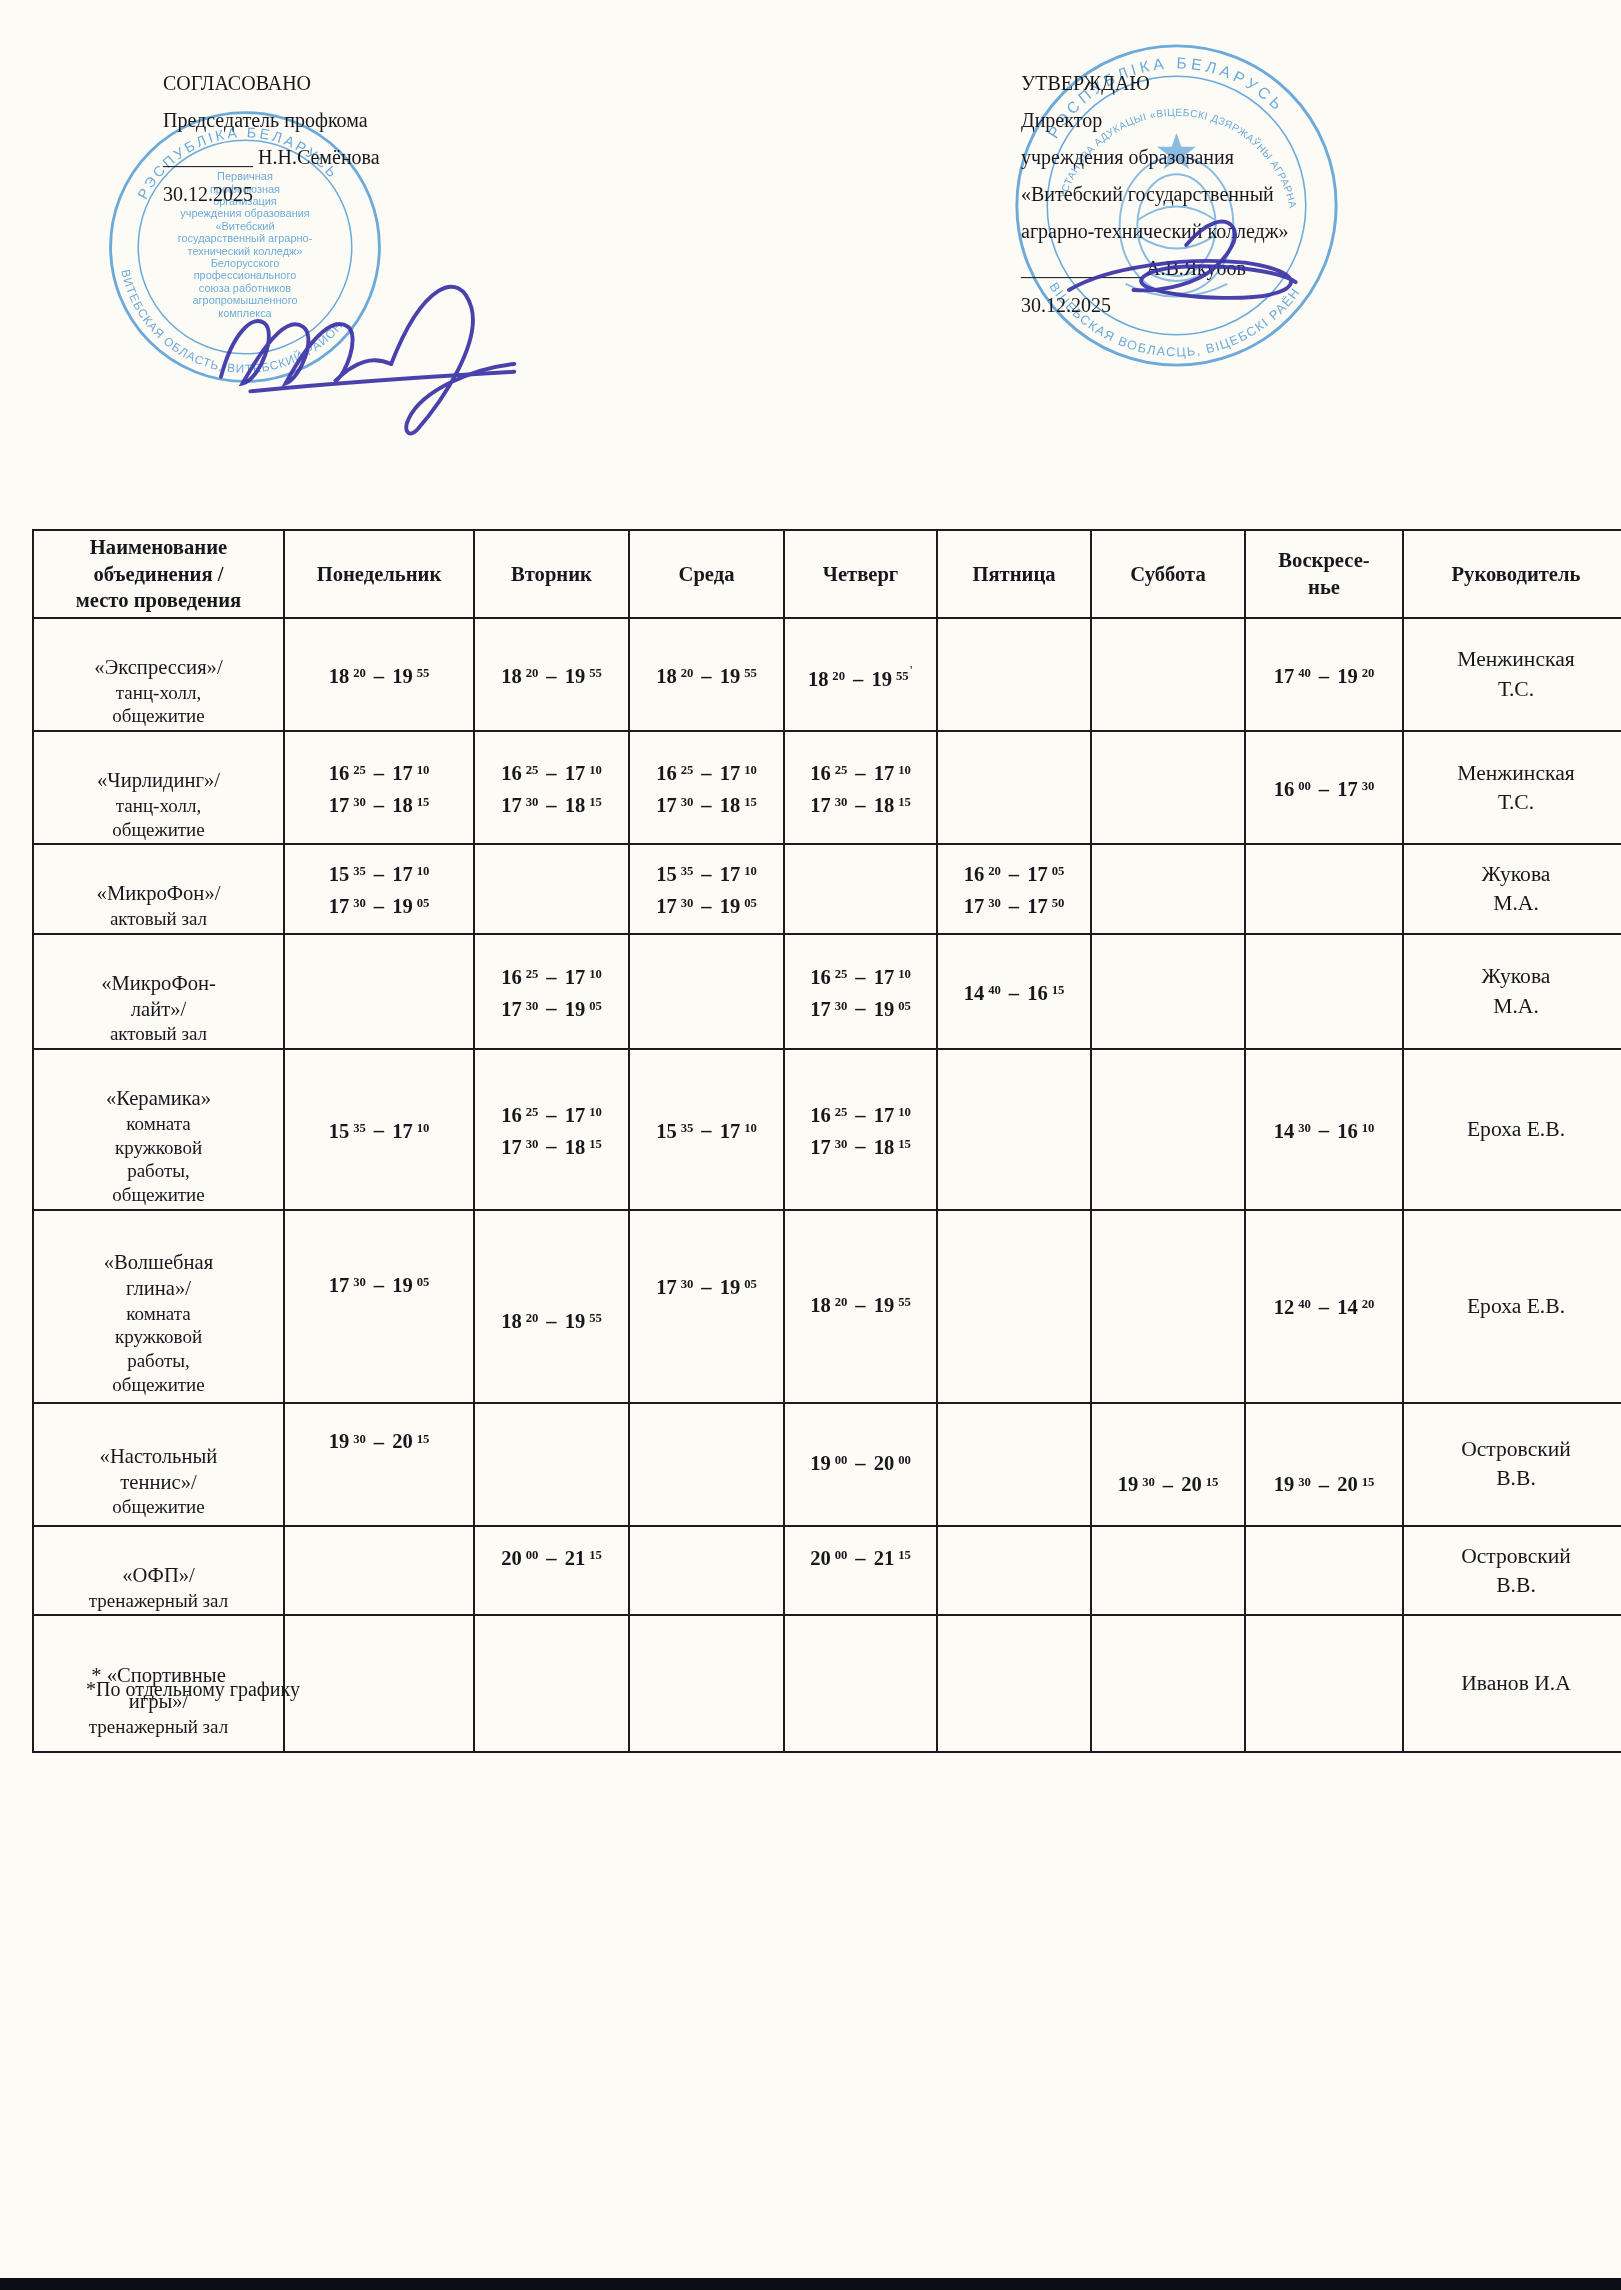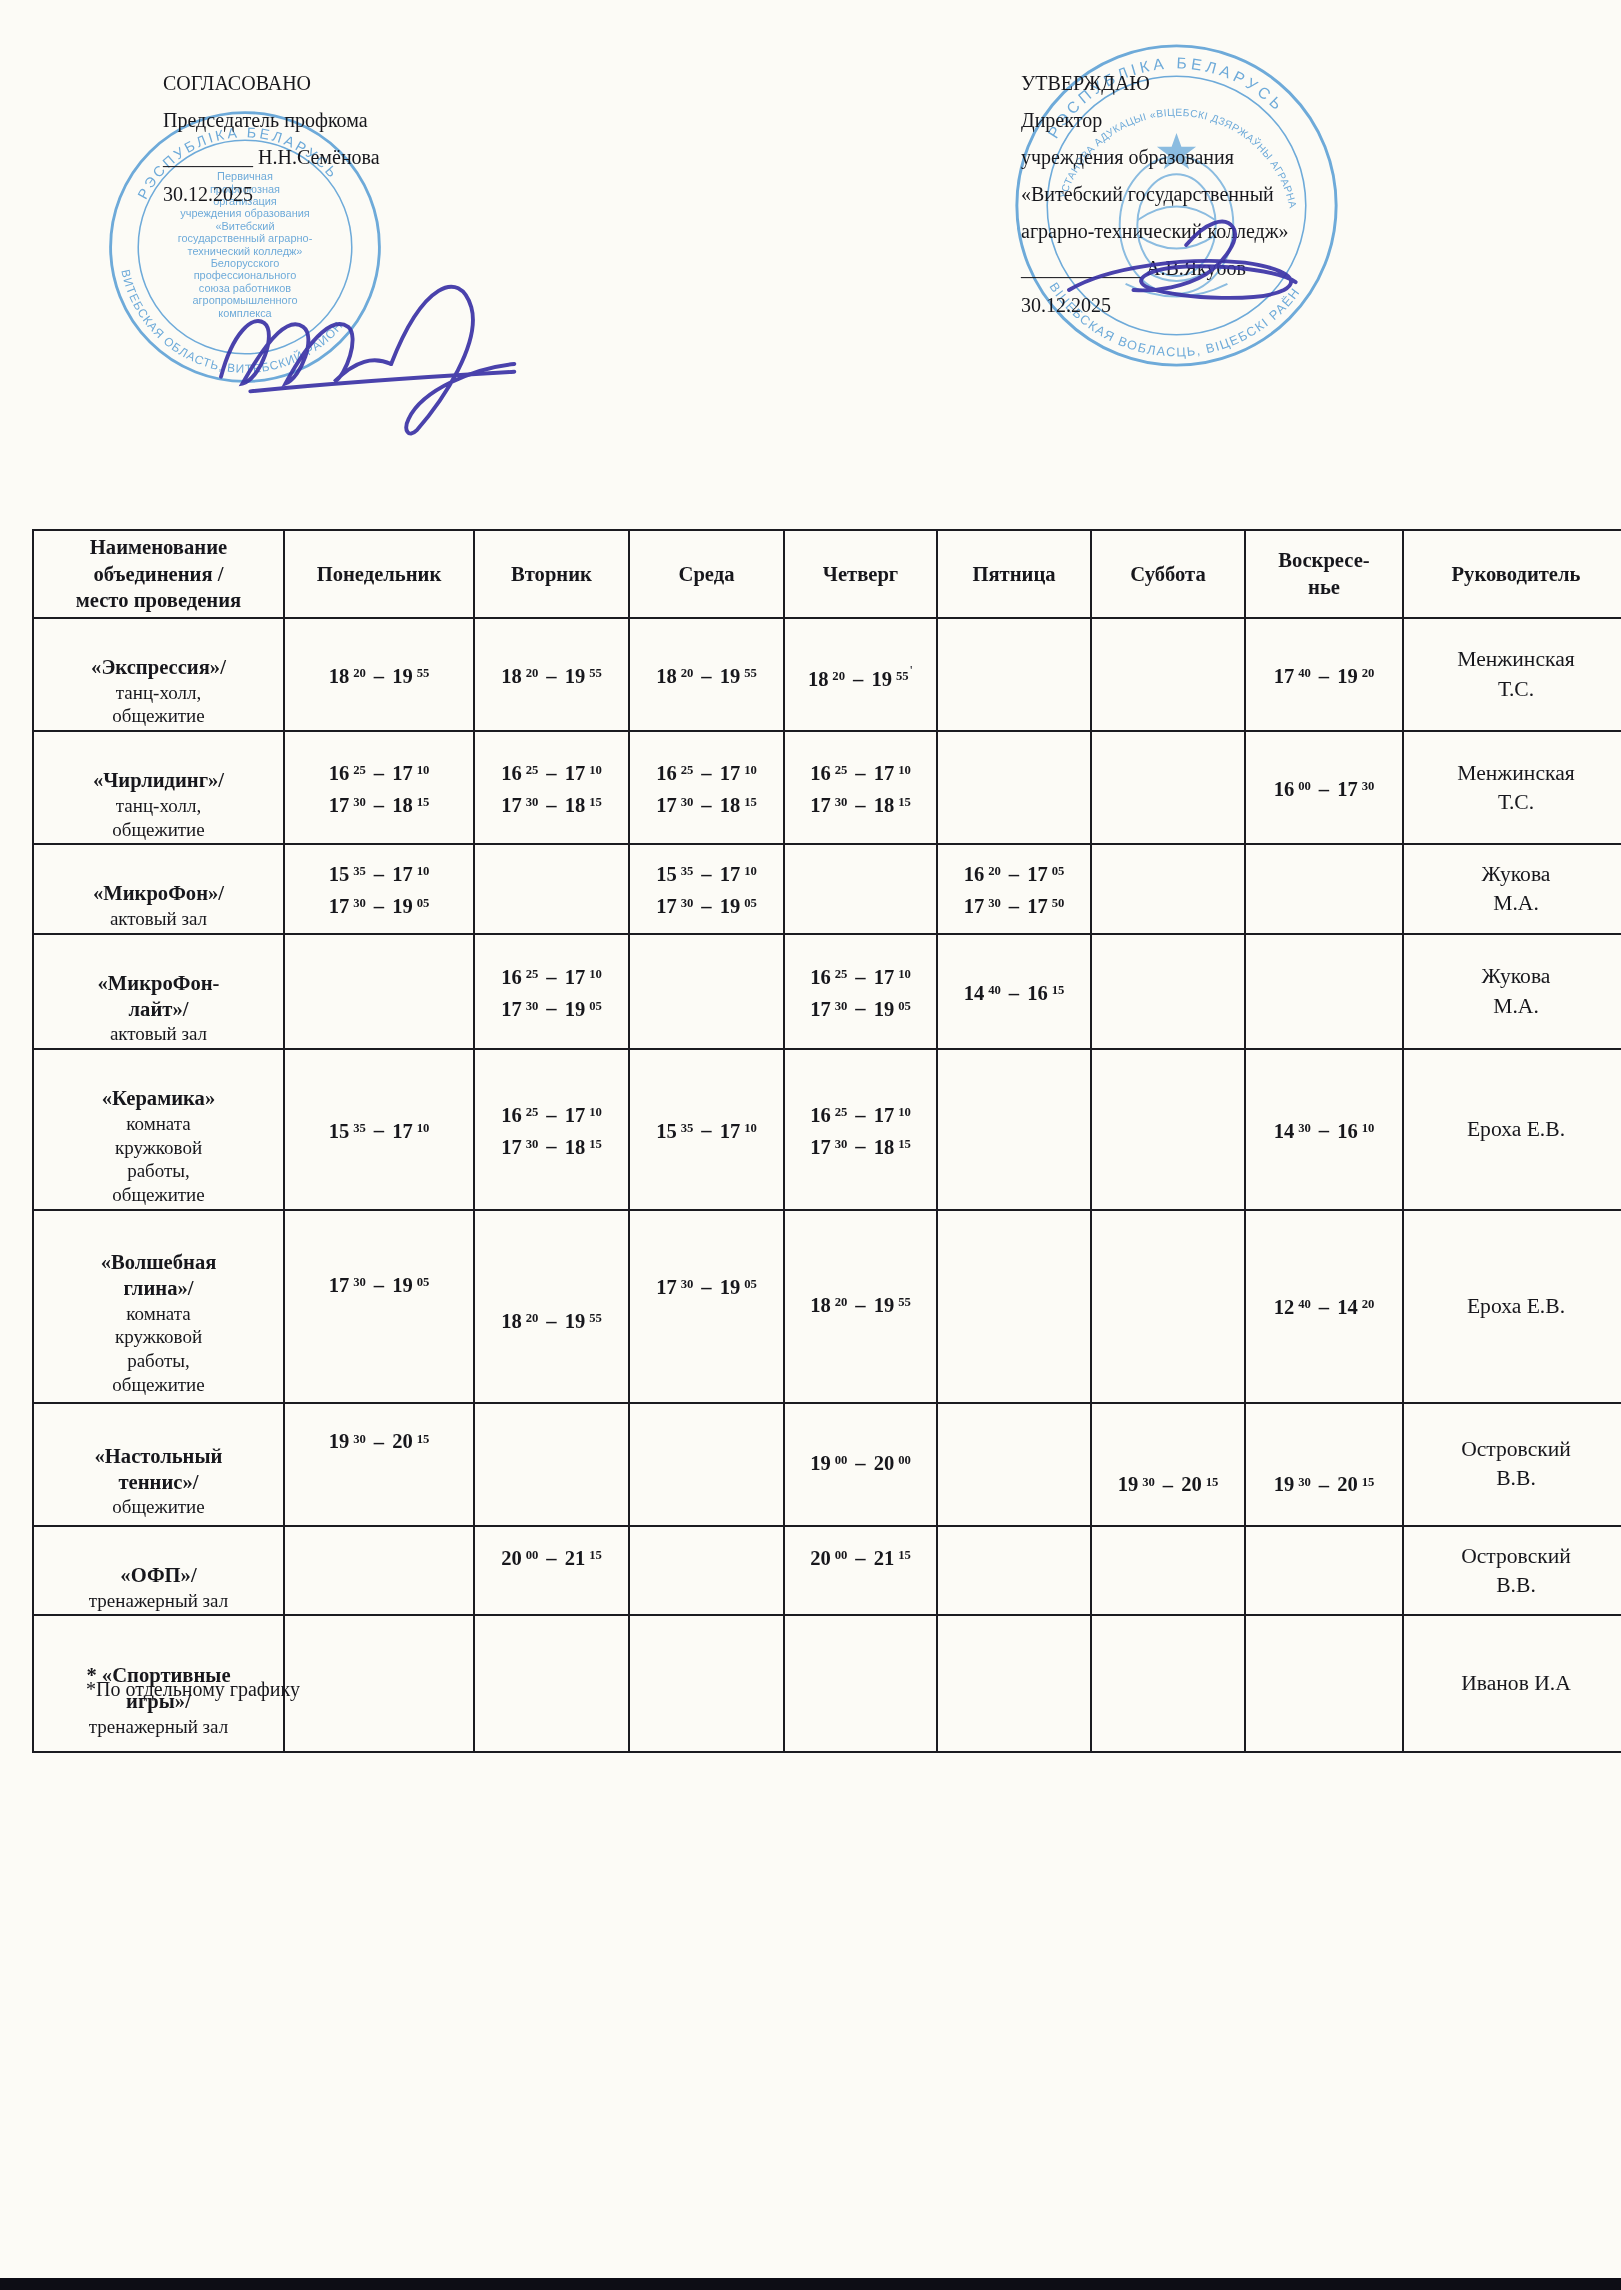--- a/index.html
+++ b/index.html
@@ -39,21 +39,21 @@
   tbody tr:nth-child(1){height:95px;}
   tbody tr:nth-child(2){height:94px;}
   tbody tr:nth-child(3){height:87px;}
   tbody tr:nth-child(4){height:99px;}
   tbody tr:nth-child(5){height:144px;}
   tbody tr:nth-child(6){height:193px;}
   tbody tr:nth-child(7){height:123px;}
   tbody tr:nth-child(8){height:76px;}
   tbody tr:nth-child(9){height:137px;}
   th{font-size:20.6px;font-weight:bold;white-space:pre-line;line-height:1.3;}
-  .assoc{font-weight:bold;font-size:20.6px;line-height:1.25;white-space:pre-line;margin-top:34px;}
+  .assoc{font-weight:normal;font-size:20.6px;line-height:1.25;white-space:pre-line;margin-top:34px;}
   .place{font-size:19px;line-height:1.25;white-space:pre-line;}
   .c-leader{font-size:21.6px;white-space:pre-line;line-height:1.35;}
   .times{display:inline-block;}
   .time{display:block;white-space:nowrap;font-weight:bold;font-size:20.6px;line-height:29px;}
   .time .tm{font-size:12.7px;vertical-align:5.9px;margin-left:3.9px;font-weight:bold;}
   .time .sep{margin:0 2.9px;}
   .time .tick{font-size:12.7px;vertical-align:11.8px;color:#44444c;margin-left:1px;}
   
   .footnote{position:absolute;left:86px;top:1678px;font-size:20px;z-index:4;}
   

